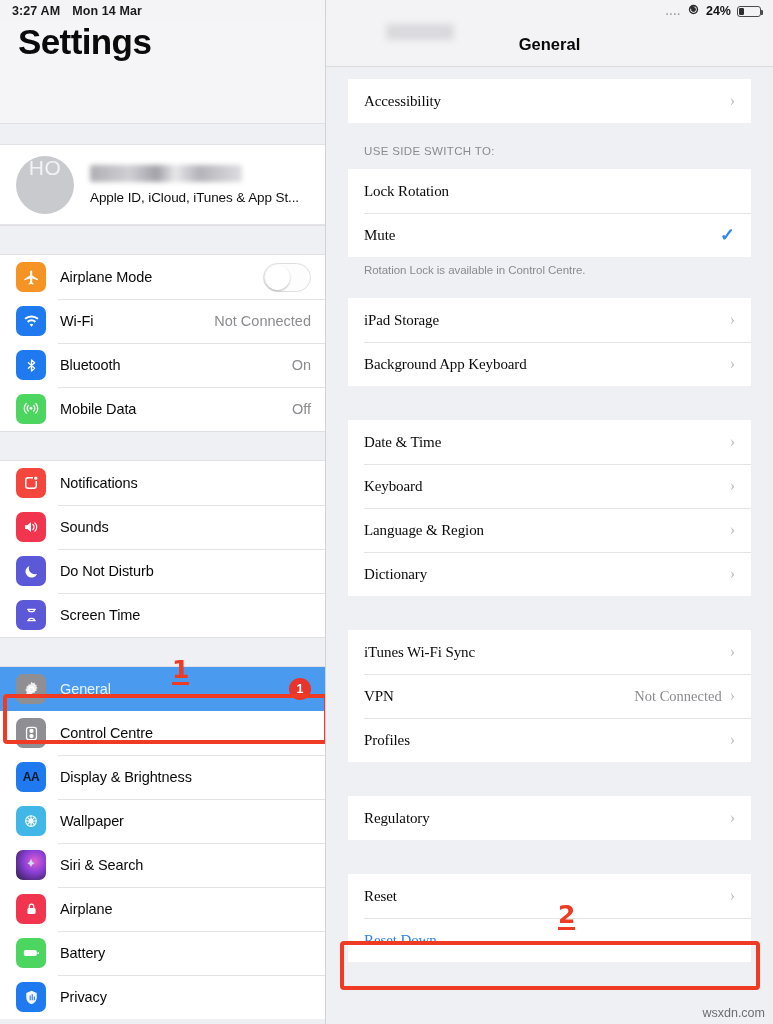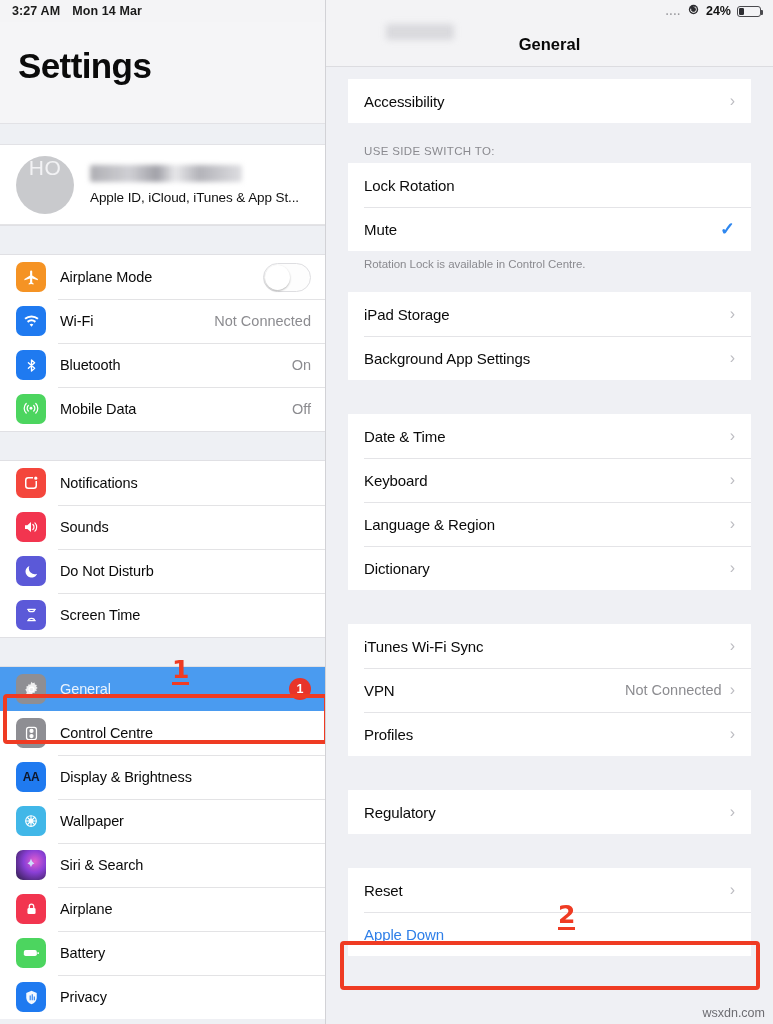--- a/index.html
+++ b/index.html
@@ -31,21 +31,21 @@
     font-size: 12.5px; font-weight: bold;
     color: #1b1b1b;
     letter-spacing: .1px;
     background: #f4f4f6;
   }
   .statusbar-left .time { margin-right: 12px; }
 
   .settings-title-wrap {
     height: 101px;
     background: #f5f5f7;
-    display: flex; align-items: center;
+    display: flex; align-items: flex-start;
     padding: 0 0 14px 18px;
   }
   .settings-title {
     font-size: 35px; font-weight: bold;
     color: #0b0b0b; letter-spacing: -.6px;
   }
   .gap { background: #eef0f4; }
   .gap-1 { height: 22px; border-top: 1px solid #e2e2e6; border-bottom: 1px solid #e2e2e6; }
 
   .account-row {
@@ -156,20 +156,21 @@
   .nav-blur {
     position: absolute; left: 60px; top: 2px;
     width: 68px; height: 16px; border-radius: 3px;
     background: rgba(196,196,202,.55); filter: blur(3px);
   }
 
   .dpad { padding: 0 22px; }
   .dgroup {
     background: #fff; border-radius: 1px; overflow: hidden;
     margin-top: 12px;
+    font-family: Liberation Serif, serif;
   }
   .drow {
     height: 44px; display: flex; align-items: center;
     padding: 0 16px; position: relative; background: #fff;
   }
   .drow + .drow::before {
     content:""; position:absolute; left:16px; right:0; top:0; height:1px;
     background:#e4e4e7;
   }
   .drow-label { font-size: 15px; color: #0a0a0a; letter-spacing: -.1px; }
@@ -177,21 +178,21 @@
   .drow-value { margin-left: auto; font-size: 14.5px; color: #8c8c90; margin-right: 8px; }
   .chev {
     margin-left: auto; color: #bdbdc2; font-size: 16px;
     font-weight: normal; line-height: 1;
   }
   .drow-value + .chev { margin-left: 0; }
   .check { margin-left: auto; color: #2f87ef; font-size: 18px; font-weight: bold; }
 
   .section-header {
     font-size: 11.5px; color: #8a8a8f; letter-spacing: .35px;
-    padding: 22px 16px 6px 16px; text-transform: uppercase;
+    padding: 22px 16px 12px 16px; text-transform: uppercase;
   }
   .section-footer {
     font-size: 11.5px; color: #8a8a8f;
     padding: 7px 16px 0 16px; letter-spacing: -.05px;
   }
 
   
   .anno-box {
     position: absolute; border: 4px solid #ef3b23;
     border-radius: 4px; pointer-events: none; z-index: 30;
@@ -445,21 +446,21 @@
         </div>
       </div>
       <div class="section-footer">Rotation Lock is available in Control Centre.</div>
 
       <div class="dgroup" style="margin-top:22px">
         <div class="drow">
           <span class="drow-label">iPad Storage</span>
           <span class="chev">›</span>
         </div>
         <div class="drow">
-          <span class="drow-label">Background App Settings</span>
+          <span class="drow-label">Background App Keyboard</span>
           <span class="chev">›</span>
         </div>
       </div>
 
       <div class="dgroup" style="margin-top:34px">
         <div class="drow">
           <span class="drow-label">Date &amp; Time</span>
           <span class="chev">›</span>
         </div>
         <div class="drow">
@@ -498,21 +499,21 @@
           <span class="chev">›</span>
         </div>
       </div>
 
       <div class="dgroup" style="margin-top:34px">
         <div class="drow">
           <span class="drow-label">Reset</span>
           <span class="chev">›</span>
         </div>
         <div class="drow">
-          <span class="drow-label link">Apple Down</span>
+          <span class="drow-label link">Reset Down</span>
         </div>
       </div>
 
     </div>
 
     <div class="anno-num" style="left:232px; top:900px;">
       <span>2</span>
       <span class="ul"></span>
     </div>
     <div class="anno-box" style="left:14px; top:941px; width:420px; height:49px;"></div>

